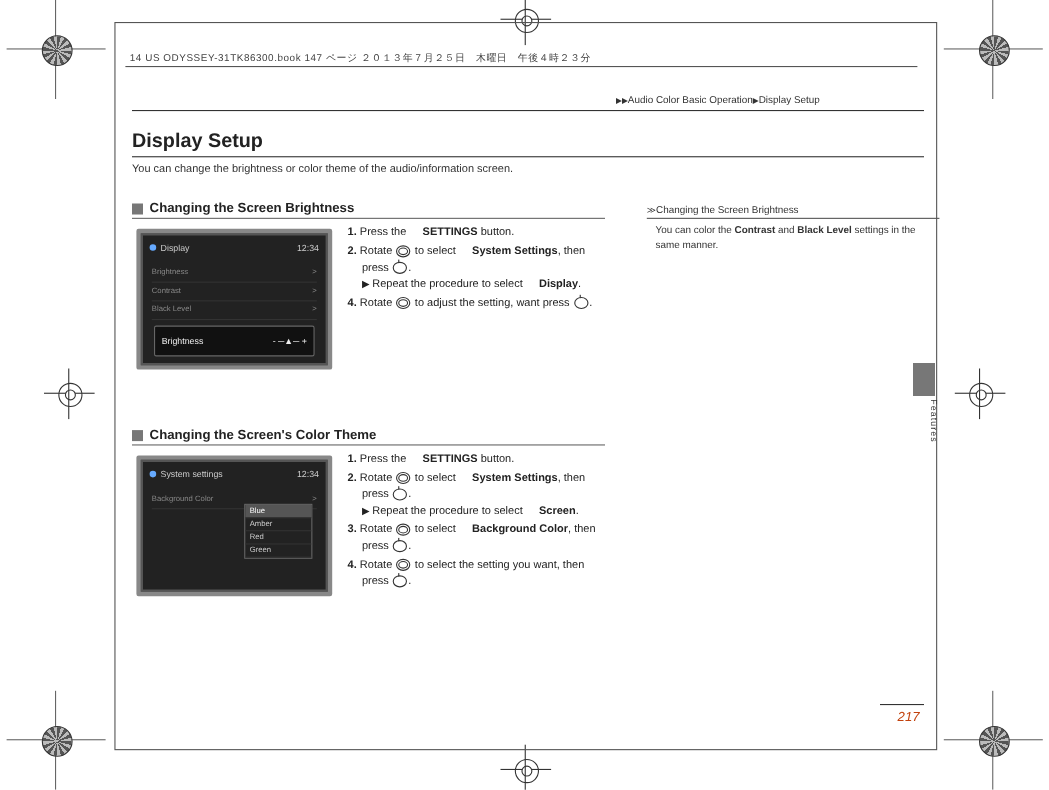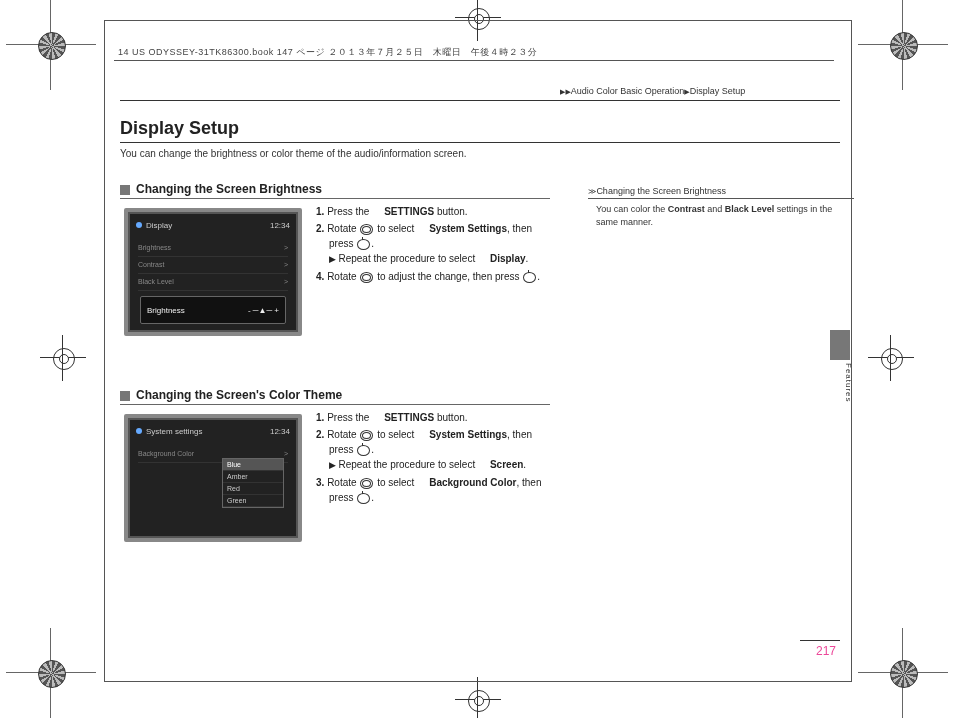--- a/index.html
+++ b/index.html
@@ -242,21 +242,22 @@
     color:#333;
     writing-mode: vertical-rl;
     text-orientation: mixed;
     letter-spacing:1px;
   }
   .page-num {
     position:absolute;
     right:118px;
     top:644px;
     font-size:12px;
-    color:#ec4899;
+    color:#c2410c;
+    font-style:italic;
   }
   .page-num-rule {
     position:absolute;
     right:114px;
     top:640px;
     width:40px;
     height:1px;
     background:#333;
   }
 </style>
@@ -340,21 +341,21 @@
     <span>Brightness</span>
     <span>- ─▲─ +</span>
   </div>
 </div>
 
 <div class="steps steps1">
   <ol>
     <li><span class="n">1.</span> <span>Press the </span><b>SETTINGS</b><span> button.</span></li>
     <li><span class="n">2.</span> <span>Rotate </span><span class="icon-dial"></span><span> to select </span><b>System Settings</b><span>, then press </span><span class="icon-press"></span><span>.</span><br>
     <span class="tri">▶ </span><span>Repeat the procedure to select </span><b>Display</b>.</li>
-    <li><span class="n">4.</span> <span>Rotate </span><span class="icon-dial"></span><span> to adjust the change, then press </span><span class="icon-press"></span>.</li>
+    <li><span class="n">4.</span> <span>Rotate </span><span class="icon-dial"></span><span> to adjust the setting, want press </span><span class="icon-press"></span>.</li>
   </ol>
 </div>
 
 <div class="sec2 subhead">
   <span class="sq"></span><span>Changing the Screen's Color Theme</span>
 </div>
 
 <div class="screenshot shot2">
   <div class="topbar">
     <span><span class="dot"></span><span>System settings</span></span>
@@ -373,20 +374,21 @@
     <div>Green</div>
   </div>
 </div>
 
 <div class="steps steps2">
   <ol>
     <li><span class="n">1.</span> <span>Press the </span><b>SETTINGS</b><span> button.</span></li>
     <li><span class="n">2.</span> <span>Rotate </span><span class="icon-dial"></span><span> to select </span><b>System Settings</b><span>, then press </span><span class="icon-press"></span>.<br>
     <span class="tri">▶ </span><span>Repeat the procedure to select </span><b>Screen</b>.</li>
     <li><span class="n">3.</span> <span>Rotate </span><span class="icon-dial"></span><span> to select </span><b>Background Color</b><span>, then press </span><span class="icon-press"></span>.</li>
+    <li><span class="n">4.</span> <span>Rotate </span><span class="icon-dial"></span><span> to select the setting you want, then press </span><span class="icon-press"></span>.</li>
   </ol>
 </div>
 
 <div class="sidebar-note">
   <div class="head"><span class="chev">≫</span><span>Changing the Screen Brightness</span></div>
   <div class="body">
     <span>You can color the </span><b>Contrast</b><span> and </span><b>Black Level</b><span> settings in the same manner.</span>
   </div>
 </div>
 

